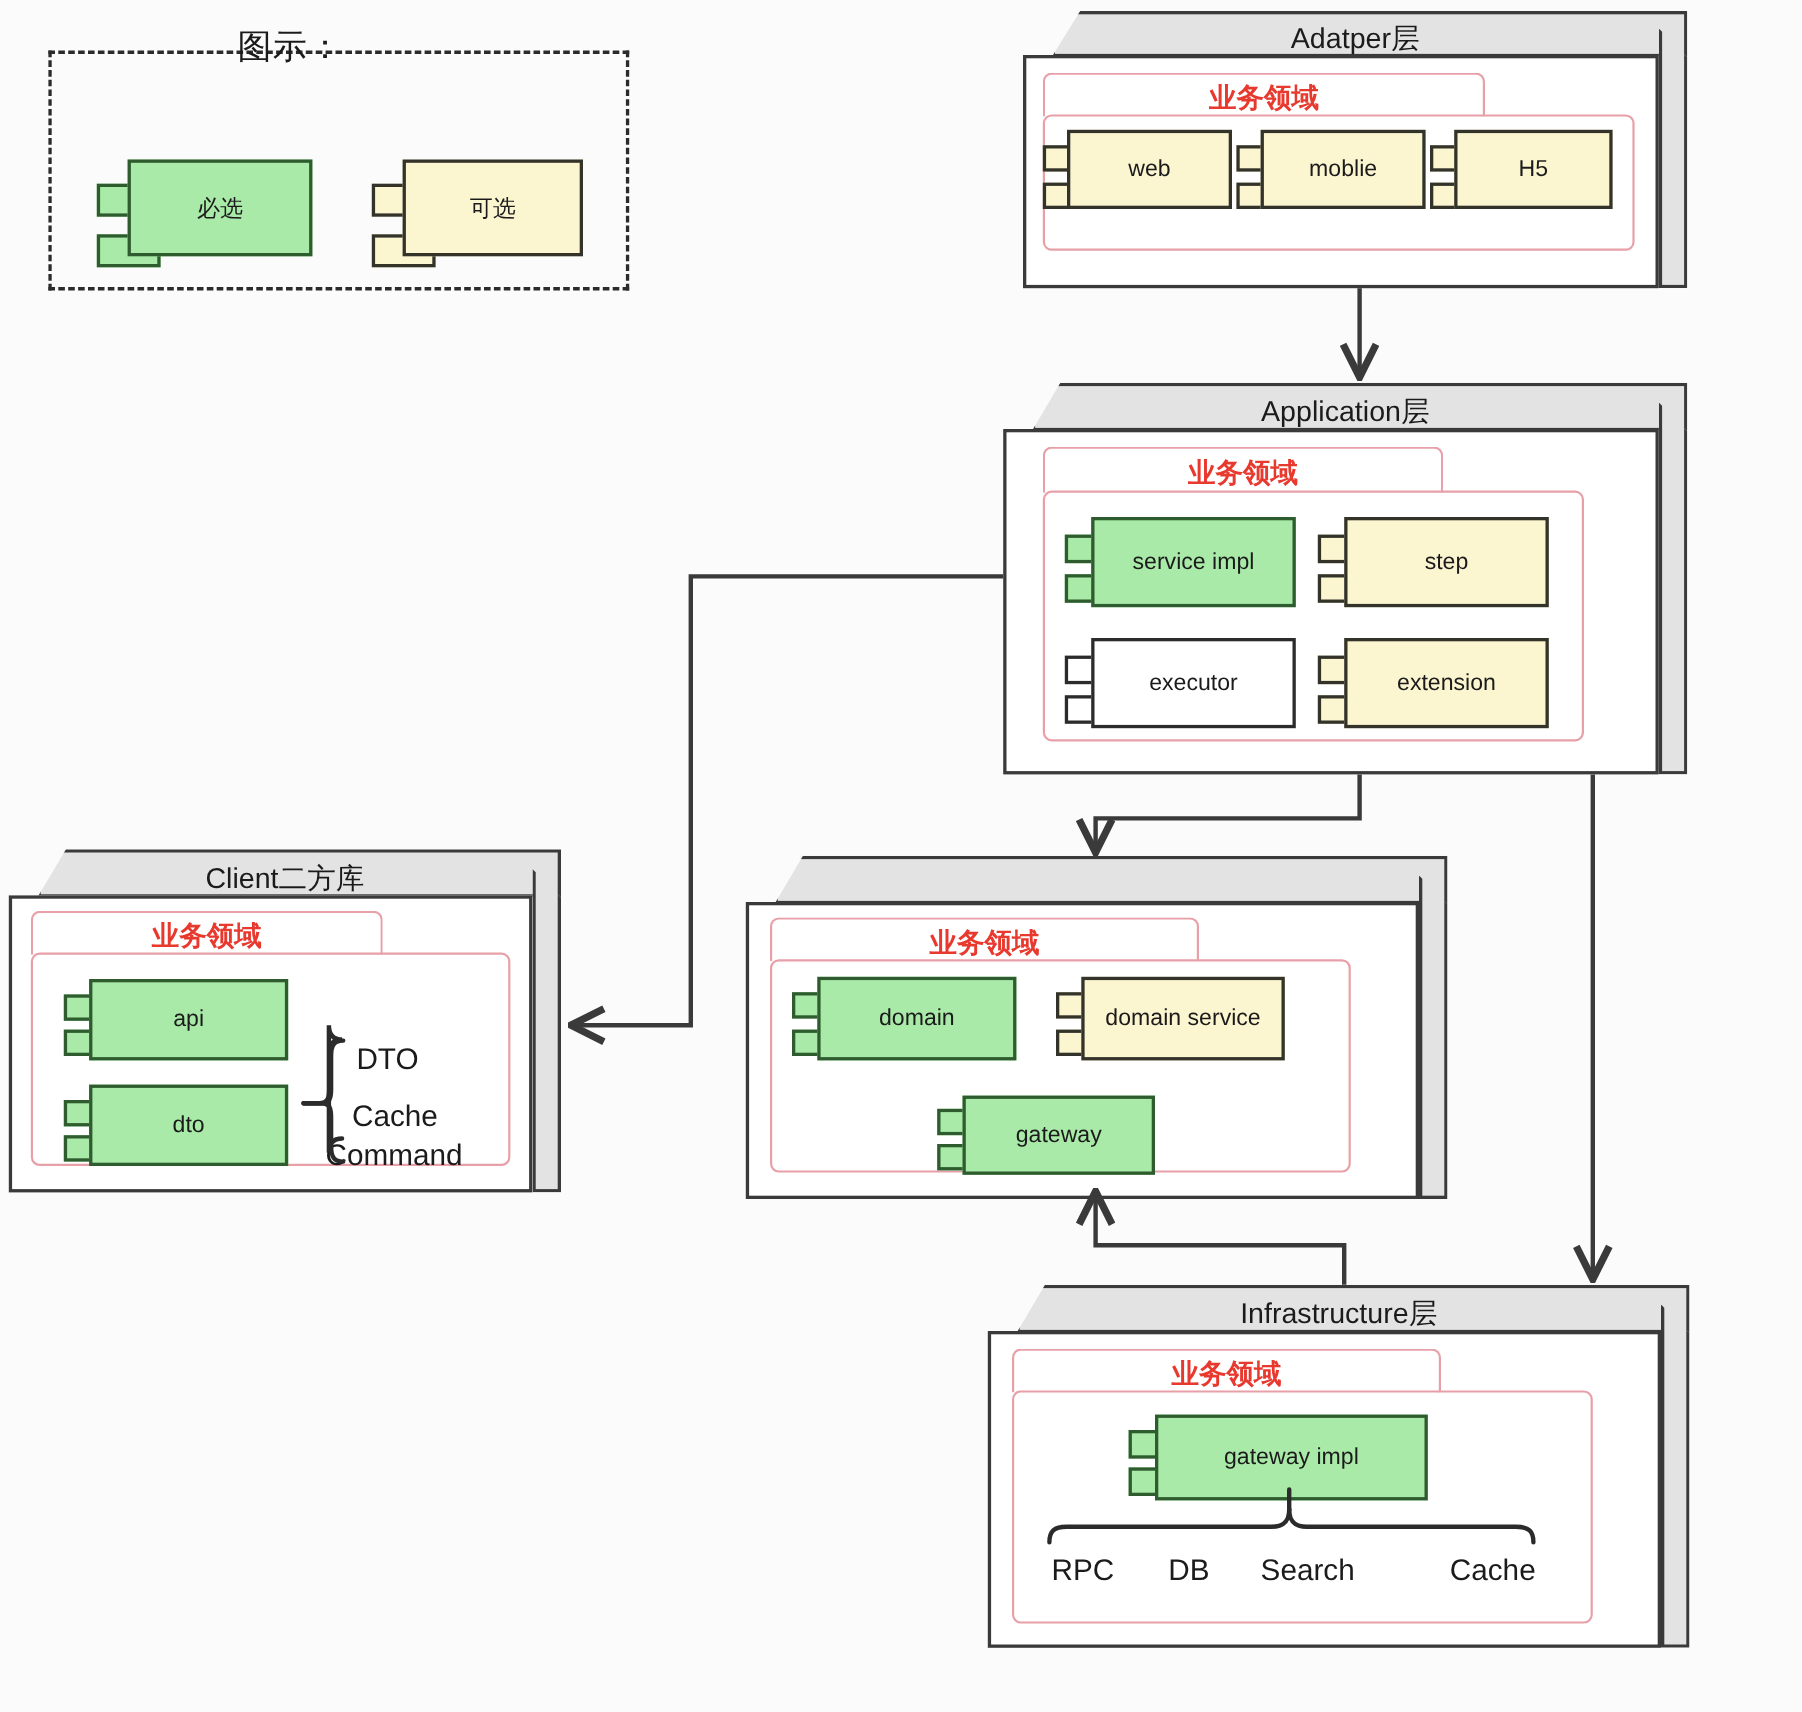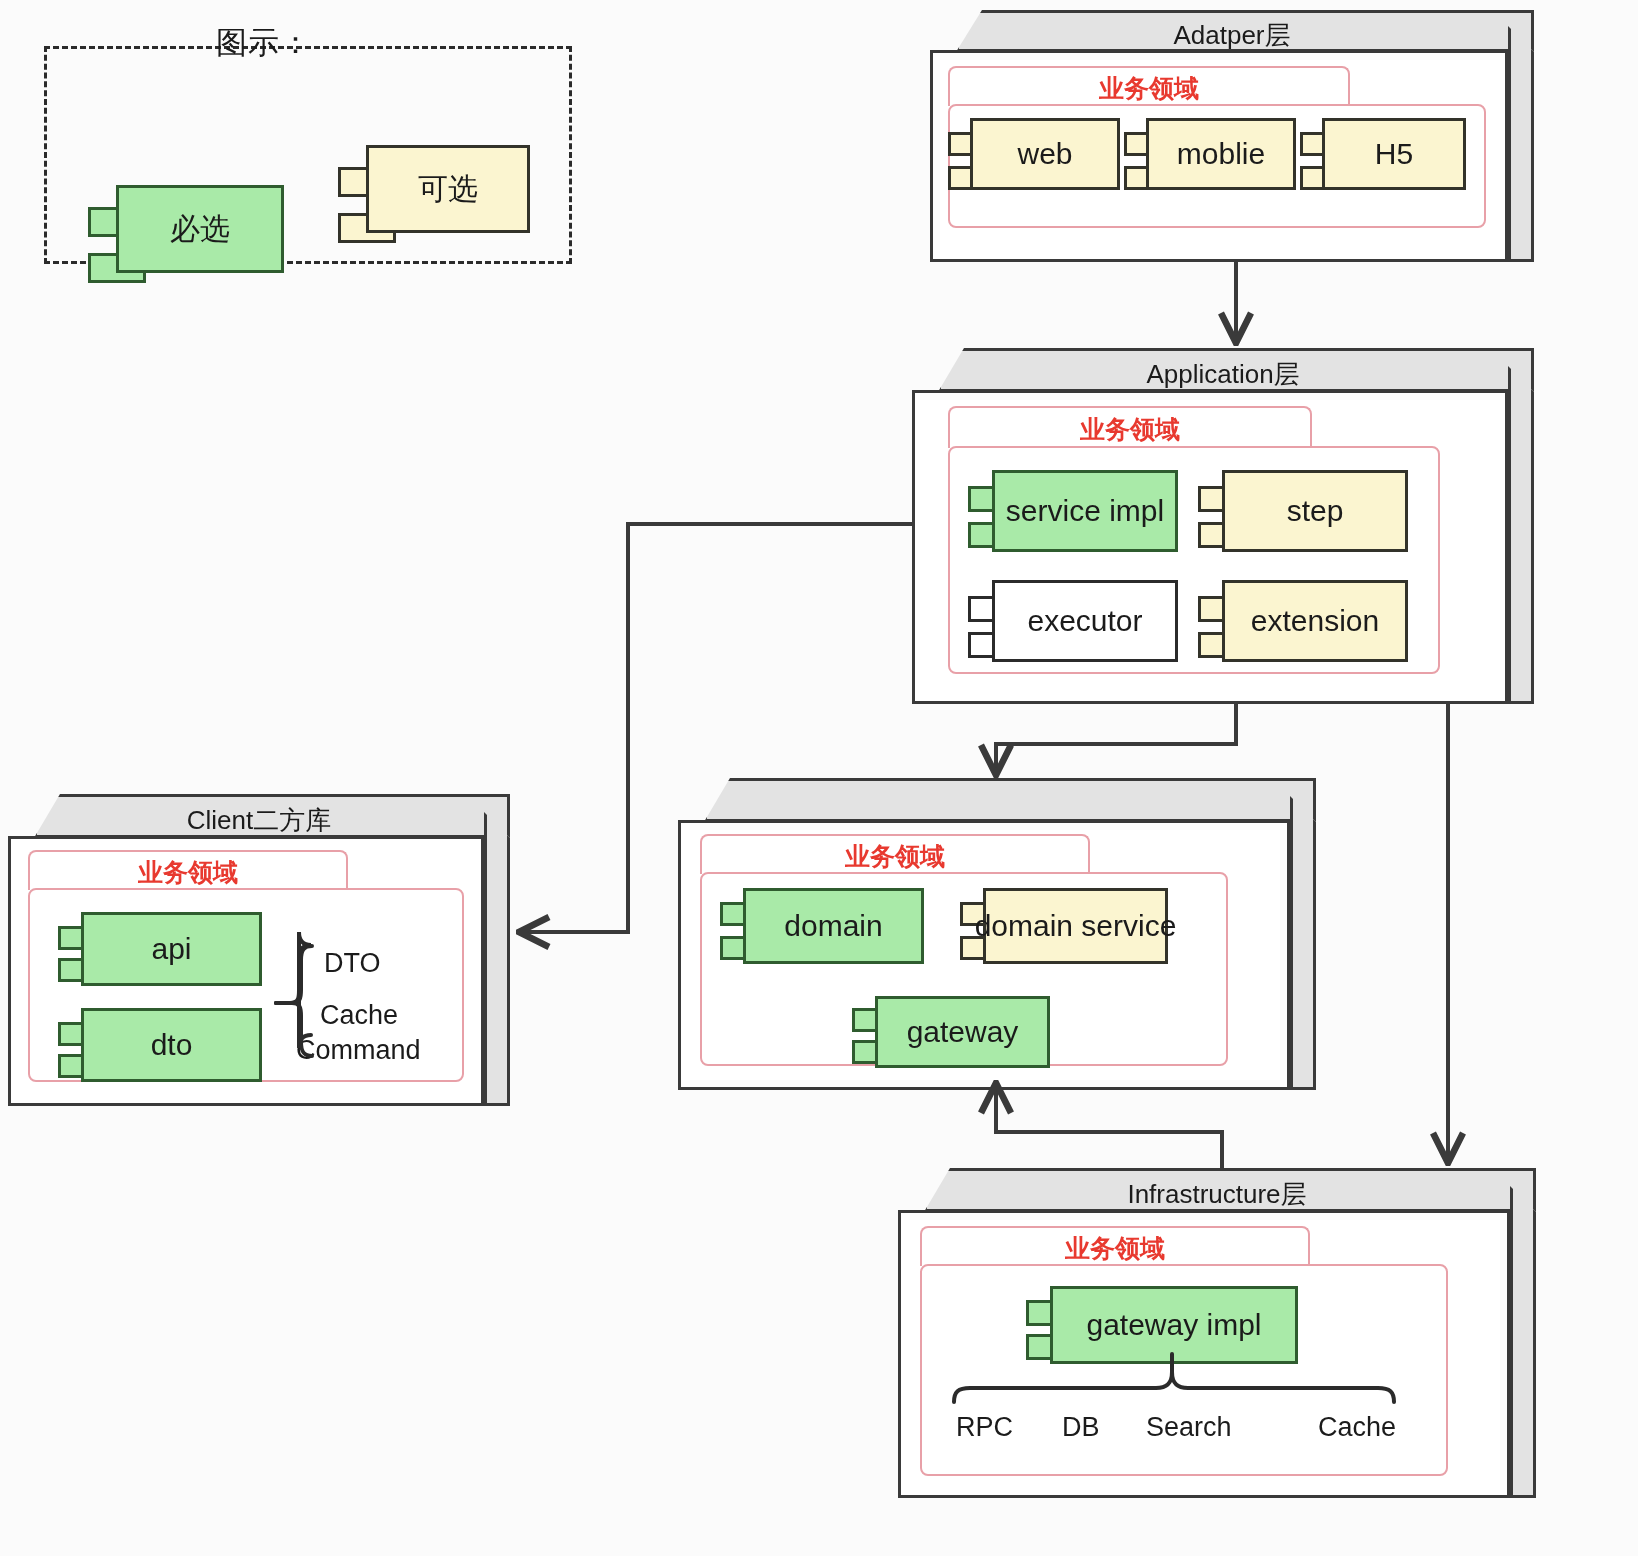--- a/index.html
+++ b/index.html
@@ -66,21 +66,21 @@
     white-space:nowrap;
   }
 
   
   .comp{position:absolute;}
   .comp-rect{
     position:absolute;left:28px;top:0;right:0;bottom:0;
     border:3px solid #2f3a2f;box-sizing:border-box;
     display:flex;align-items:center;justify-content:center;
   }
-  .comp-rect span{font-size:30px;color:#1b1b1b;white-space:nowrap;}
+  .comp-rect span{font-size:21px;color:#1b1b1b;white-space:nowrap;}
   .comp-tab{
     position:absolute;left:0;width:58px;height:30px;
     border:3px solid #2f3a2f;box-sizing:border-box;
   }
   .comp-tab.t1{top:22px;}
   .comp-tab.t2{top:68px;}
   .green .comp-rect,.green .comp-tab{background:#a9eaa8;border-color:#2f5c2f;}
   .yellow .comp-rect,.yellow .comp-tab{background:#fbf5d0;border-color:#33332a;}
   .white .comp-rect,.white .comp-tab{background:#ffffff;border-color:#2b2b2b;}
 
@@ -99,21 +99,21 @@
   }
 </style>
 </head>
 <body>
 
 <div id="canvas">
 
   <div class="abs" id="legend"></div>
   <div class="abs" id="legend-title">图示：</div>
 
-  <div class="comp green abs" style="left:88px;top:145px;width:196px;height:88px;margin-top:40px;">
+  <div class="comp green abs" style="left:88px;top:145px;width:196px;height:88px;">
     <div class="comp-tab t1"></div>
     <div class="comp-tab t2"></div>
     <div class="comp-rect">
       <span>必选</span>
     </div>
   </div>
 
   <div class="comp yellow abs" style="left:338px;top:145px;width:192px;height:88px;">
     <div class="comp-tab t1"></div>
     <div class="comp-tab t2"></div>
@@ -197,21 +197,21 @@
 
     <div class="comp yellow abs" style="left:286px;top:232px;width:210px;height:82px;">
       <div class="comp-tab t1" style="top:16px;height:26px;width:48px;"></div>
       <div class="comp-tab t2" style="top:52px;height:26px;width:48px;"></div>
       <div class="comp-rect" style="left:24px;">
         <span>extension</span>
       </div>
     </div>
   </div>
 
-  <div class="abs" style="left:8px;top:794px;width:502px;height:312px;padding-left:48px;">
+  <div class="abs" style="left:8px;top:772px;width:502px;height:312px;padding-left:48px;">
     <div class="node-top" style="width:476px;height:44px;left:26px;top:0;"></div>
     <div class="node-side" style="left:476px;top:18px;width:26px;height:294px;"></div>
     <div class="node-body" style="left:0;top:42px;width:476px;height:270px;"></div>
     <div class="node-label" style="left:26px;top:9px;width:450px;">Client二方库</div>
 
     <div class="pkg" style="left:20px;top:56px;width:436px;height:232px;">
       <div class="pkg-tab" style="width:320px;height:40px;"></div>
       <div class="pkg-body" style="left:0;top:38px;width:436px;height:194px;"></div>
       <div class="pkg-title" style="left:0;top:6px;width:320px;">业务领域</div>
     </div>

